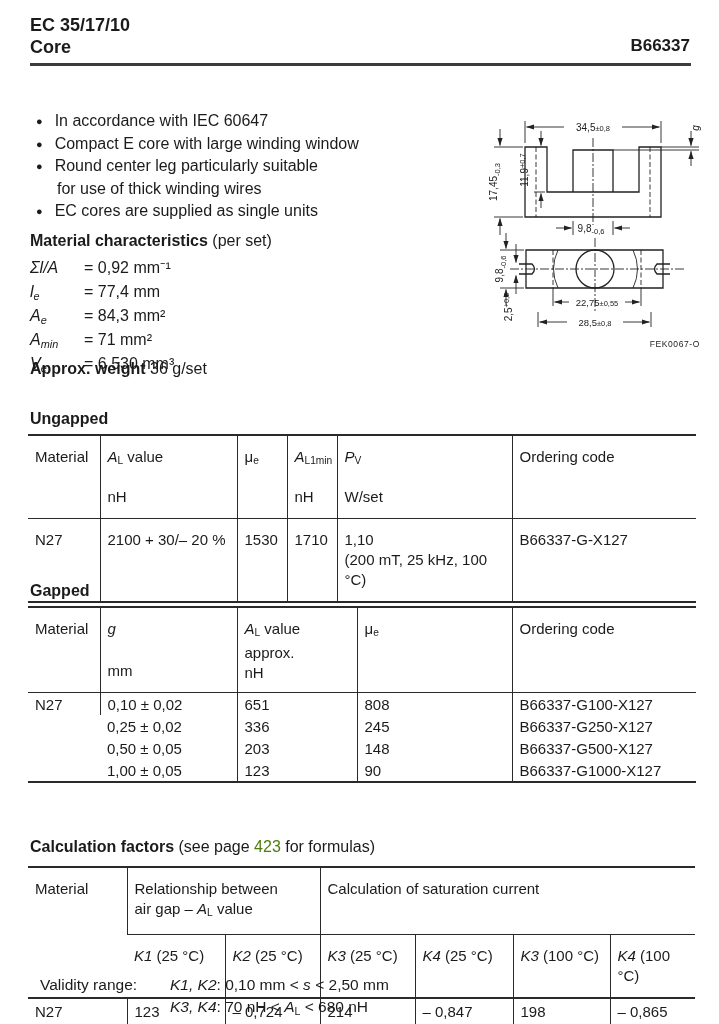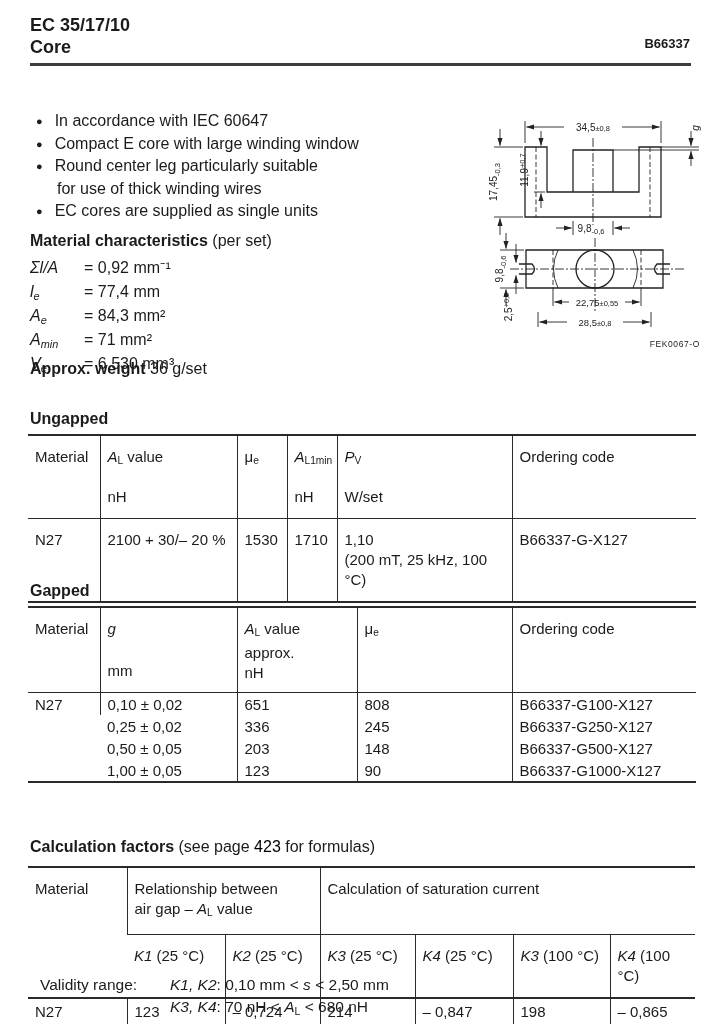--- a/index.html
+++ b/index.html
@@ -3,21 +3,21 @@
 <meta charset="utf-8">
 <style>
   html,body{margin:0;padding:0;background:#e8e8e8;}
   .page{position:relative;width:719px;height:1024px;background:#ffffff;margin:0 auto;
         font-family:"Liberation Sans",sans-serif;color:#1b1b1b;overflow:hidden;}
   .abs{position:absolute;}
   .b{font-weight:bold;}
   .i{font-style:italic;}
   .sb{font-size:0.68em;vertical-align:-0.24em;}
   .title{left:30px;top:14px;font-size:18px;font-weight:bold;line-height:22px;}
-  .part{right:29px;top:36px;font-size:13px;font-weight:bold;}
+  .part{right:29px;top:36px;font-size:17px;font-weight:bold;}
   .rule{left:30px;top:63px;width:661px;height:2.5px;background:#3c3c3c;}
   .features{left:36px;top:110px;font-size:16px;line-height:22.5px;}
   .feat{display:flex;}
   .dot{font-size:11px;margin-right:12px;line-height:22.5px;}
   .featcont{margin-left:21px;}
   .mag{left:30px;top:232px;font-size:16px;}
   .maghead{font-weight:bold;}
   .maghead .nrm{font-weight:normal;}
   .magrows{margin-top:8px;line-height:19.5px;}
   .magrow{display:flex;gap:12px;}
@@ -31,21 +31,21 @@
   .dt tr.hdr>td{border-bottom:1.8px solid #2a2a2a;}
   .hf1{display:flex;flex-direction:column;justify-content:space-between;height:60px;}
   .hf2{display:flex;flex-direction:column;justify-content:space-between;height:62px;}
   .ungrow td{height:46px;}
   .gdata td{height:19px;padding:1.5px 7px;line-height:19px;}
   .bb1{border-bottom:1.6px solid #2a2a2a !important;}
   .bb2{border-bottom:2px solid #2a2a2a !important;}
   .calcdata td{height:22px;padding:2.5px 7px;}
   .note{left:30px;top:768px;width:672px;font-size:15.5px;line-height:21.5px;}
   .calchead{left:30px;top:838px;font-size:16px;}
-  .link{color:#000000;cursor:pointer;margin-top:37px;}
+  .link{color:#4d7c0f;cursor:pointer;margin-top:37px;}
   .validity{left:40px;top:974px;font-size:15.5px;display:flex;line-height:21.5px;}
   .vlabel{width:130px;}
   svg text{fill:#1b1b1b;stroke:none;font-family:"Liberation Sans",sans-serif;}
 </style>
 </head>
 <body>
 
 <div class="page">
 
   <div class="abs title">

